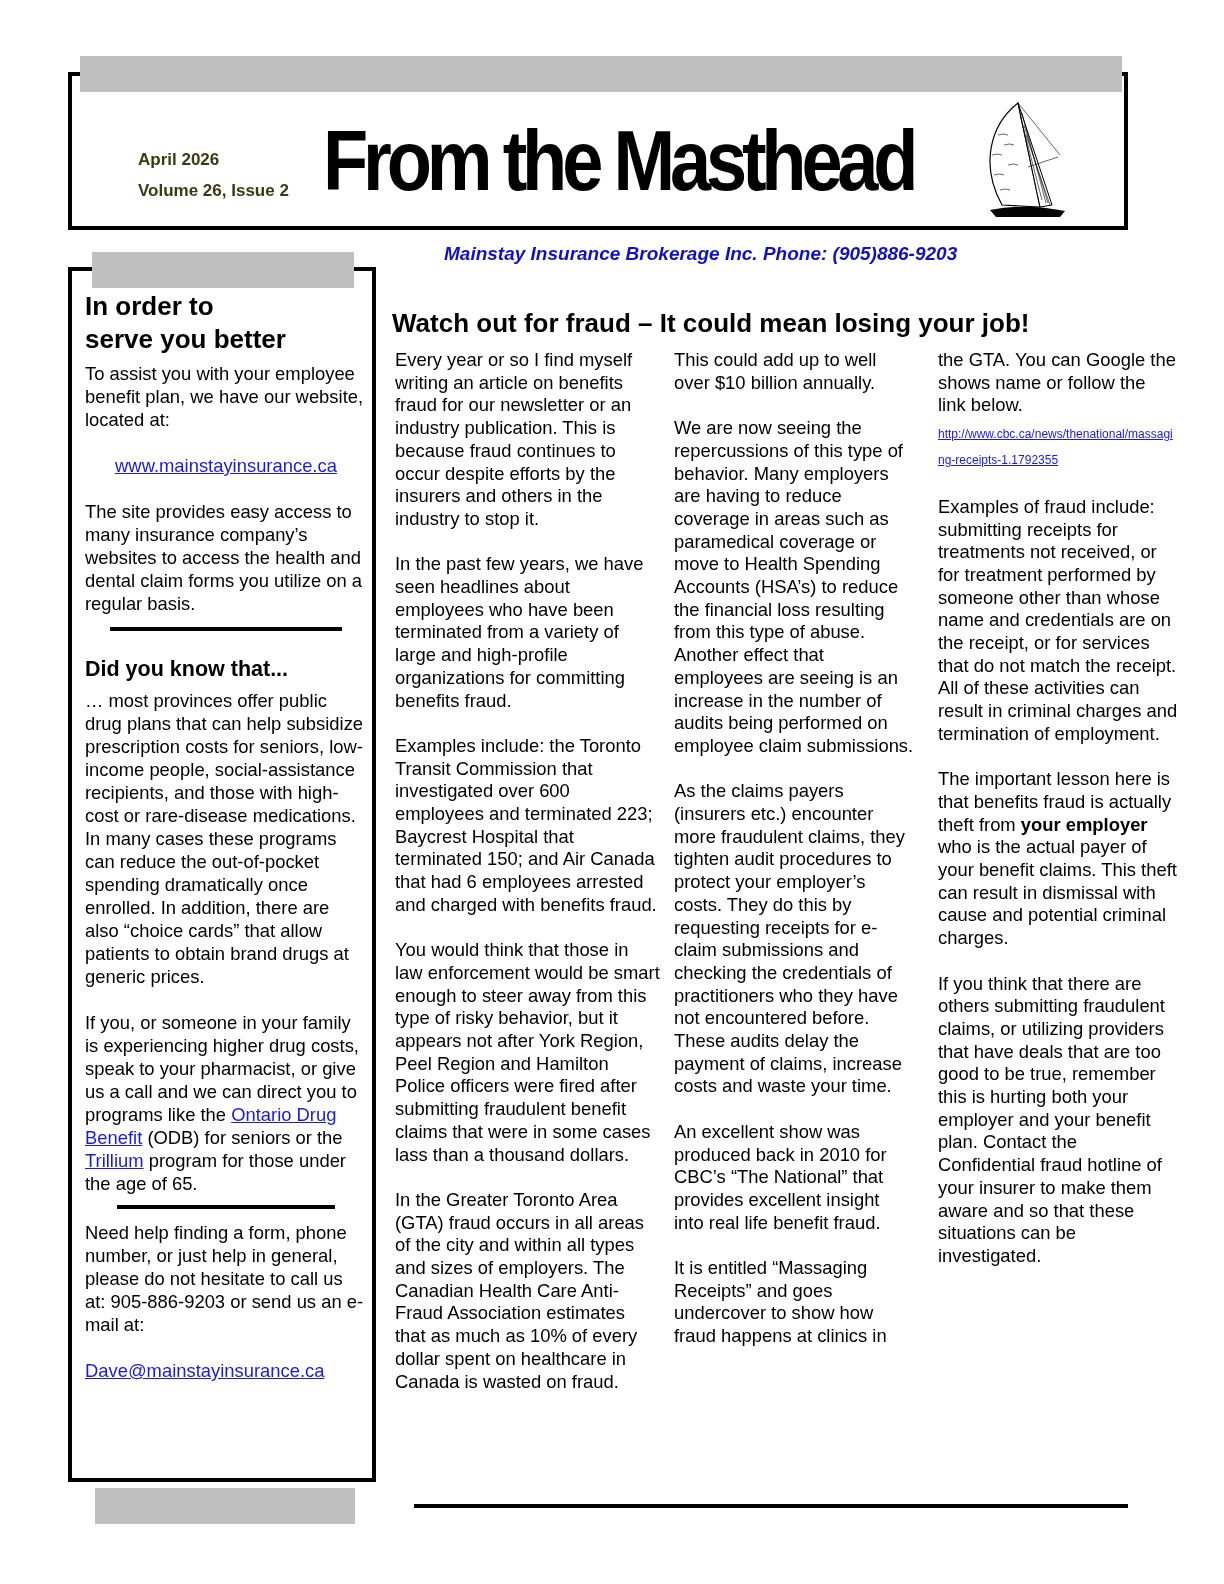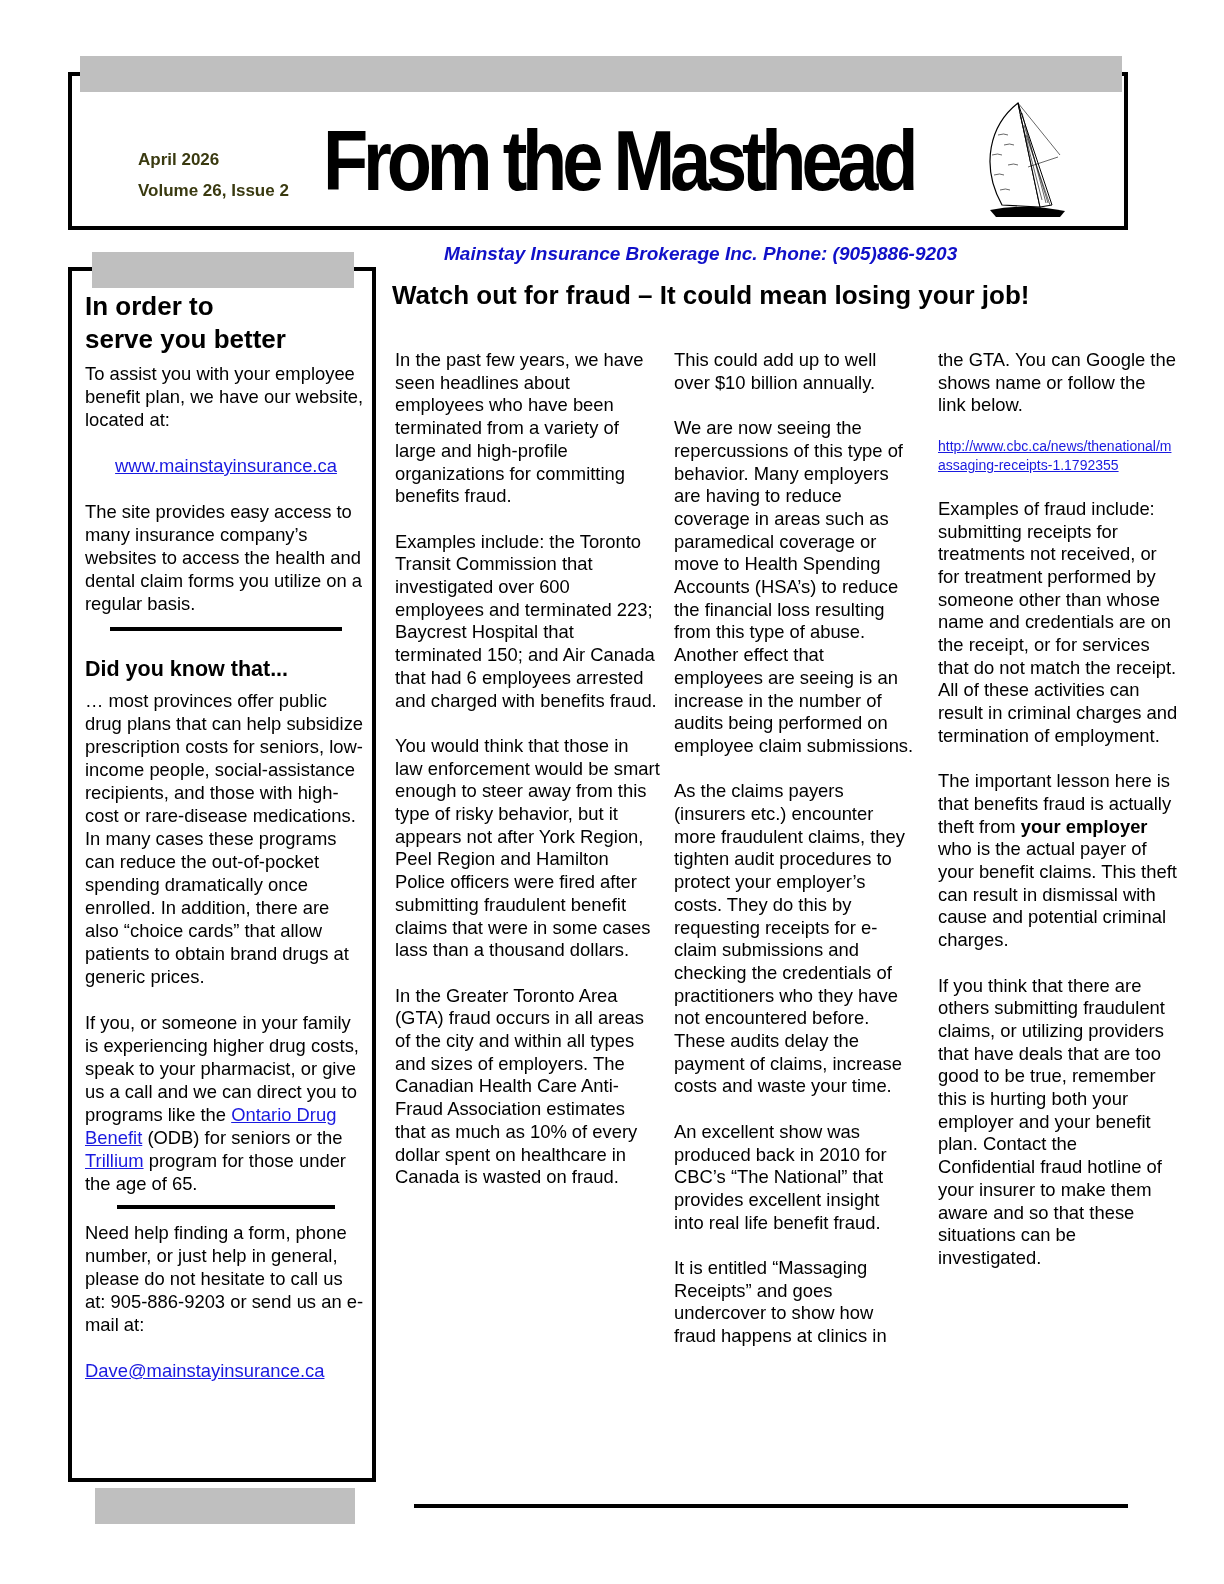--- a/index.html
+++ b/index.html
@@ -25,27 +25,27 @@
   .side-bar-bottom { position: absolute; left: 95px; top: 1488px; width: 260px; height: 36px; background: #bfbfbf; }
   .side-content { position: absolute; left: 85px; top: 290px; width: 282px; font-size: 18.4px; line-height: 23px; }
   .side-title { font-weight: bold; font-size: 26px; line-height: 33px; margin: 0 0 6px 0; }
   .side-p { margin: 0 0 23px 0; }
   .side-url { text-align: center; margin: 0 0 23px 0; }
   .side-rule { height: 4px; background: #000; margin: 0 auto; }
   .side-h2 { font-weight: bold; font-size: 21.5px; margin: 24px 0 6px 0; line-height: 28px; }
   a, .link { color: #1a1ae0; text-decoration: underline; }
 
   
-  .art-title { position: absolute; left: 392px; top: 280px; font-weight: bold; font-size: 26px; white-space: nowrap; }
+  .art-title { position: absolute; left: 392px; top: 308px; font-weight: bold; font-size: 26px; white-space: nowrap; }
   .col { position: absolute; top: 349px; font-size: 18.4px; line-height: 22.7px; }
   .col p { margin: 0 0 22.7px 0; }
   .col1 { left: 395px; width: 265px; }
   .col2 { left: 674px; width: 240px; }
   .col3 { left: 938px; width: 240px; }
-  .small-link { font-size: 14px; line-height: 19px; margin: 0 0 16px 0; word-break: break-all; }
+  .small-link { font-size: 12px; line-height: 26px; margin: 0 0 16px 0; word-break: break-all; }
   .bottom-rule { position: absolute; left: 414px; top: 1504px; width: 714px; height: 4px; background: #000; }
 </style>
 </head>
 <body>
 
 <div class="mast-box"></div>
 <div class="mast-bar"></div>
 <div class="mast-meta">
   <div>April 2026</div>
   <div>Volume 26, Issue 2</div>
@@ -92,35 +92,36 @@
   <p class="side-p">… most provinces offer public drug plans that can help subsidize prescription costs for seniors, low-income people, social-assistance recipients, and those with high-cost or rare-disease medications.  In many cases these programs can reduce the out-of-pocket spending dramatically once enrolled. In addition, there are also “choice cards” that allow patients to obtain brand drugs at generic prices.</p>
   <p class="side-p" style="margin-bottom:10px"><span>If you, or someone in your family is experiencing higher drug costs, speak to your pharmacist, or give us a call and we can direct you to programs like the </span><a class="link">Ontario Drug Benefit</a><span> (ODB) for seniors or the </span><a class="link">Trillium</a><span> program for those under the age of 65.</span></p>
   <div class="side-rule" style="width:218px"></div>
   <p class="side-p" style="margin-top:12px">Need help finding a form, phone number, or just help in general, please do not hesitate to call us at: 905-886-9203 or send us an e-mail at:</p>
   <div><a class="link">Dave@mainstayinsurance.ca</a></div>
 </div>
 
 <div class="art-title">Watch out for fraud – It could mean losing your job!</div>
 
 <div class="col col1">
+  <p>Every year or so I find myself writing an article on benefits fraud for our newsletter or an industry publication. This is because fraud continues to occur despite efforts by the insurers and others in the industry to stop it.</p>
   <p>In the past few years, we have seen headlines about employees who have been terminated from a variety of large and high-profile organizations for committing benefits fraud.</p>
   <p>Examples include: the Toronto Transit Commission that investigated over 600 employees and terminated 223; Baycrest Hospital that terminated 150; and Air Canada that had 6 employees arrested and charged with benefits fraud.</p>
   <p>You would think that those in law enforcement would be smart enough to steer away from this type of risky behavior, but it appears not after York Region, Peel Region and Hamilton Police officers were fired after submitting fraudulent benefit claims that were in some cases lass than a thousand dollars.</p>
   <p>In the Greater Toronto Area (GTA) fraud occurs in all areas of the city and within all types and sizes of employers. The Canadian Health Care Anti-Fraud Association estimates that as much as 10% of every dollar spent on healthcare in Canada is wasted on fraud.</p>
 </div>
 
 <div class="col col2">
   <p>This could add up to well over $10 billion annually.</p>
   <p>We are now seeing the repercussions of this type of behavior.  Many employers are having to reduce coverage in areas such as paramedical coverage or move to Health Spending Accounts (HSA’s) to reduce the financial loss resulting from this type of abuse.  Another effect that employees are seeing is an increase in the number of audits being performed on employee claim submissions.</p>
   <p>As the claims payers (insurers etc.) encounter more fraudulent claims, they tighten audit procedures to protect your employer’s costs. They do this by requesting receipts for e-claim submissions and checking the credentials of practitioners who they have not encountered before.  These audits delay the payment of claims, increase costs and waste your time.</p>
   <p>An excellent show was produced back in 2010 for CBC’s “The National” that provides excellent insight into real life benefit fraud.</p>
   <p>It is entitled “Massaging Receipts” and goes undercover to show how fraud happens at clinics in</p>
 </div>
 
 <div class="col col3">
-  <p style="margin-bottom:20px">the GTA. You can Google the shows name or follow the link below.</p>
+  <p style="margin-bottom:4px">the GTA. You can Google the shows name or follow the link below.</p>
   <p class="small-link"><a class="link">http://www.cbc.ca/news/thenational/massaging-receipts-1.1792355</a></p>
   <p>Examples of fraud include: submitting receipts for treatments not received, or for treatment performed by someone other than whose name and credentials are on the receipt, or for services that do not match the receipt.  All of these activities can result in criminal charges and termination of employment.</p>
   <p><span>The important lesson here is that benefits fraud is actually theft from </span><b>your employer</b><span> who is the actual payer of your benefit claims. This theft can result in dismissal with cause and potential criminal charges.</span></p>
   <p>If you think that there are others submitting fraudulent claims, or utilizing providers that have deals that are too good to be true, remember this is hurting both your employer and your benefit plan. Contact the Confidential fraud hotline of your insurer to make them aware and so that these situations can be investigated.</p>
 </div>
 
 <div class="bottom-rule"></div>
 
 </body></html>

